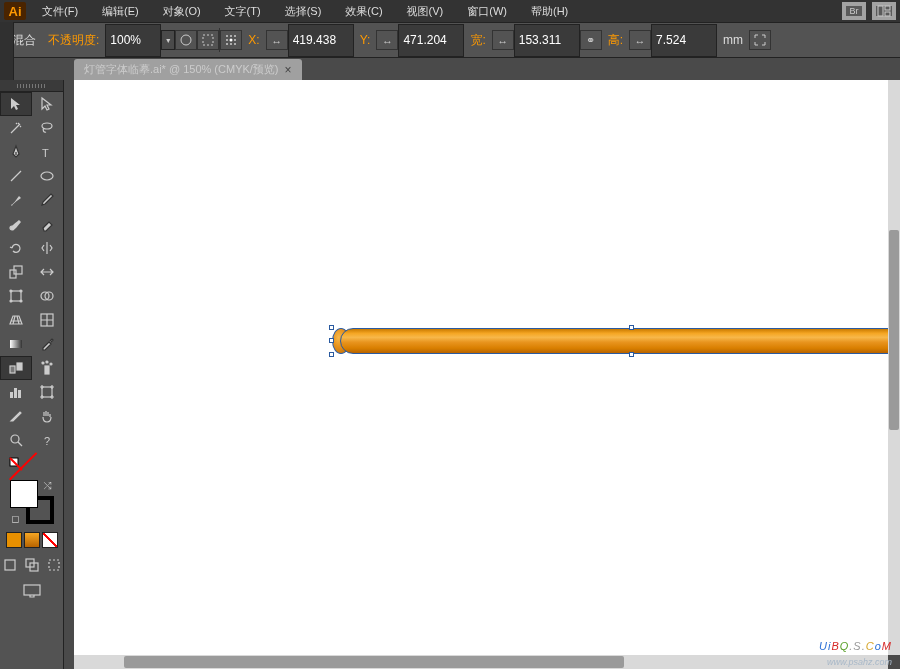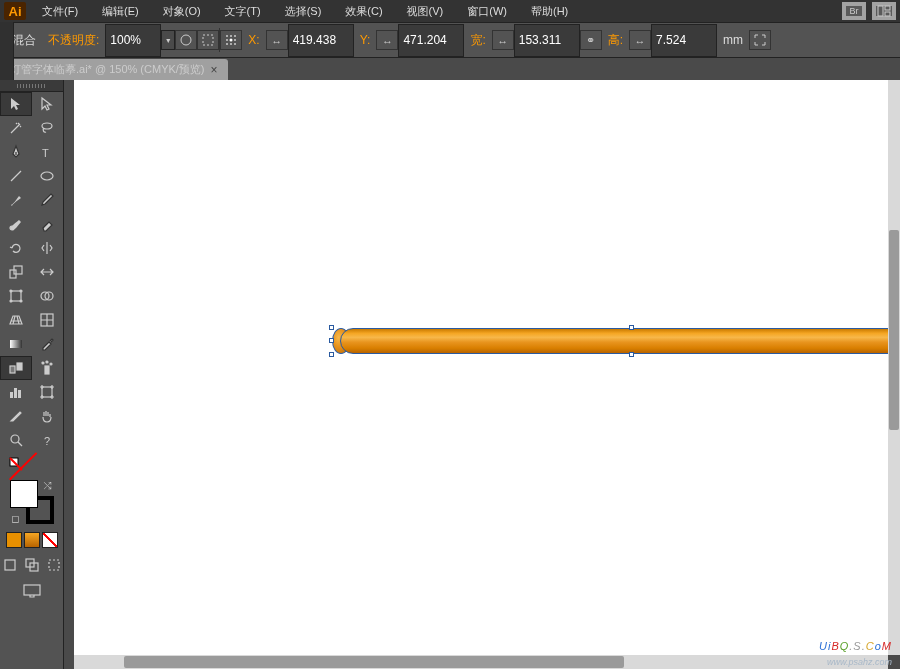--- a/index.html
+++ b/index.html
@@ -9,21 +9,21 @@
 .menu-item{padding:2px 8px;color:#ddd;cursor:pointer}
 .menu-right{margin-left:auto;display:flex;gap:6px;align-items:center}
 .menu-btn{width:24px;height:18px;background:#5a5a5a;border:4px solid #a3a3a3;display:flex;align-items:center;justify-content:center;font-size:9px}
 .optbar{height:36px;background:#535353;border-top:1px solid #222;border-bottom:1px solid #222;display:flex;align-items:center;padding:0 6px;}
 .opt-label{color:#ddd;font-size:12px;padding:0 6px}
 .opt-label.o{color:#ff9a00}
 .opt-input{background:#3a3a3a;border:1px solid #222;color:#fff;height:33px;width:66px;padding:0 4px;font-size:12px}
 .opt-wide{width:56px}
 .opt-btn{width:22px;height:20px;background:#535353;border:1px solid #333;display:flex;align-items:center;justify-content:center}
 .opt-dd{width:14px;height:20px;background:#4a4a4a;border:1px solid #222;display:flex;align-items:center;justify-content:center;font-size:8px}
-.tabbar{height:22px;background:#4a4a4a;display:flex;align-items:flex-end;}
+.tabbar{height:22px;background:#4a4a4a;display:flex;align-items:flex-end;padding-left:74px}
 .tabbar-left{width:14px;height:60px;background:#303030;position:absolute;left:0;top:22px;z-index:5;border-right:1px solid #222}
 .tab{background:#a0a0a0;color:#222;padding:3px 10px 3px 10px;border-radius:3px 3px 0 0;font-size:11px;display:flex;align-items:center;gap:6px}
 .tab-close{font-size:12px;color:#444}
 .workspace{position:absolute;left:64px;top:80px;right:12px;bottom:0;background:#4a4a4a}
 .canvas{position:absolute;left:10px;top:0;right:0;bottom:0;background:#fff}
 .scrollbar-v{position:absolute;right:0;top:80px;width:12px;bottom:14px;background:#d9d9d9}
 .scrollbar-v .thumb{position:absolute;left:1px;right:1px;top:150px;height:200px;background:#9a9a9a;border-radius:2px}
 .scrollbar-h{position:absolute;left:74px;right:12px;bottom:0;height:14px;background:#d9d9d9}
 .scrollbar-h .thumb{position:absolute;top:1px;bottom:1px;left:50px;width:500px;background:#9a9a9a;border-radius:2px}
 .toolbox{position:absolute;left:0;top:80px;width:64px;bottom:0;background:#535353;border-right:1px solid #222;z-index:10}

